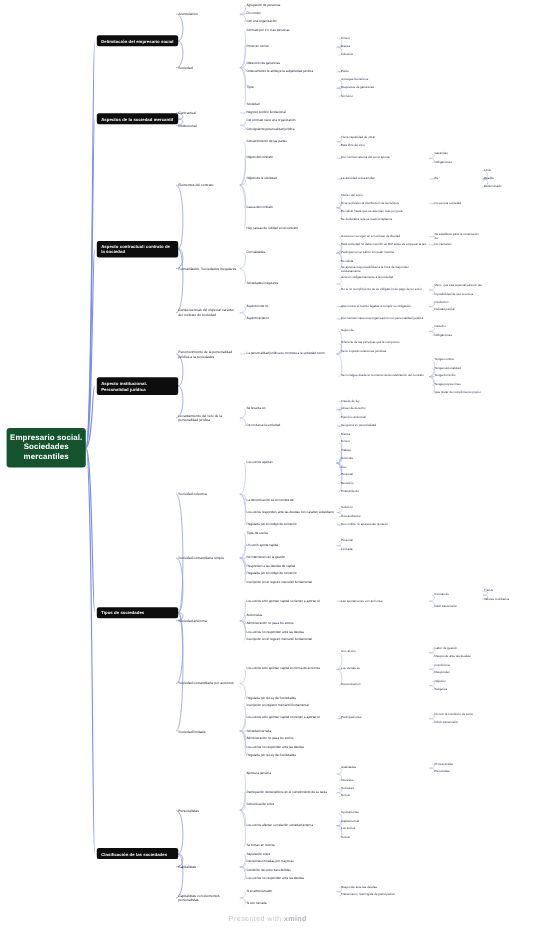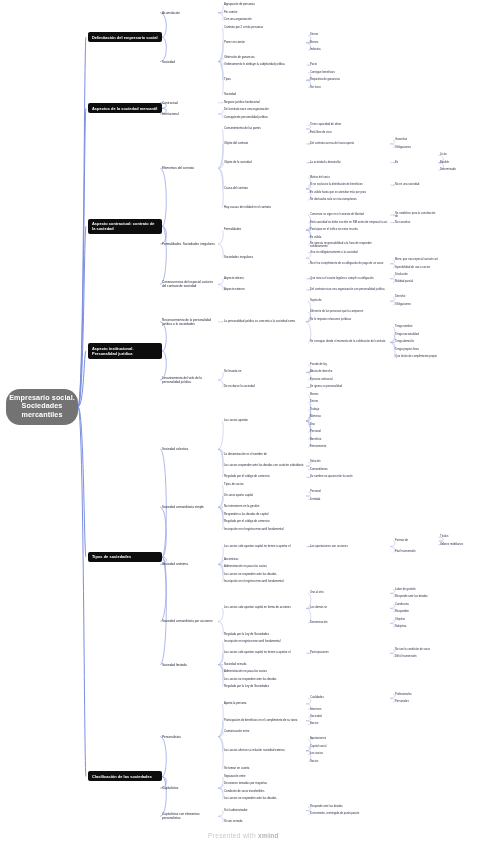--- a/index.html
+++ b/index.html
@@ -7,21 +7,21 @@
     width:487px;height:848px;position:relative;overflow:hidden;
     font-family:"Liberation Sans","DejaVu Sans",sans-serif;
   }
   #canvas{position:absolute;left:0;top:0;width:487px;height:848px;}
   svg.links{position:absolute;left:0;top:0;width:487px;height:848px;pointer-events:none;}
 
   .node{position:absolute;box-sizing:border-box;}
 
   
   .root{
-    background:#737373;color:#ffffff;border-radius:14px;
+    background:#14532d;color:#ffffff;border-radius:3px;
     text-align:center;font-size:7.2px;line-height:8.6px;font-weight:bold;
     padding:5px 3px;letter-spacing:.1px;
   }
   
   .lvl1{
     background:#0d0d0d;color:#ffffff;border-radius:2px;
     font-size:3.9px;line-height:5.2px;font-weight:bold;
     padding:2.4px 4px;letter-spacing:.05px;
   }
   

